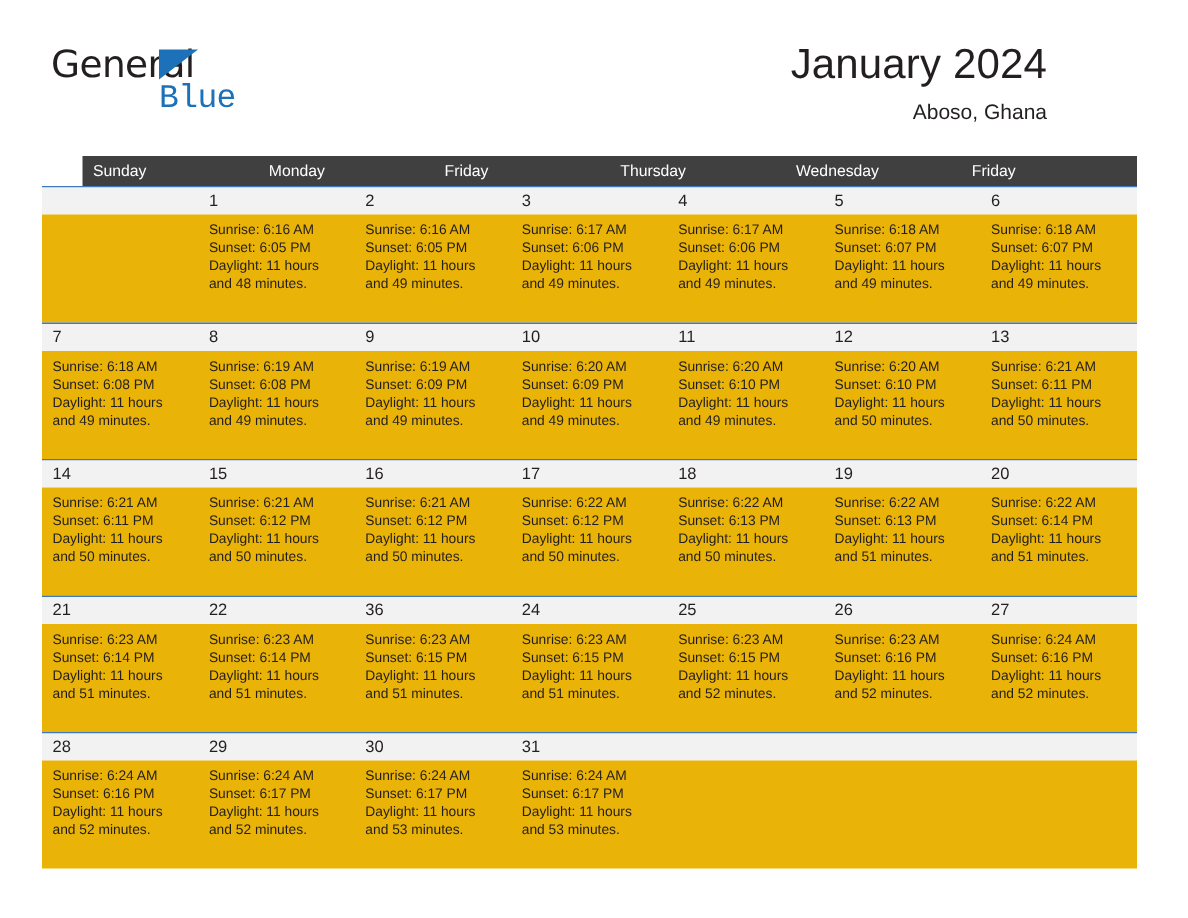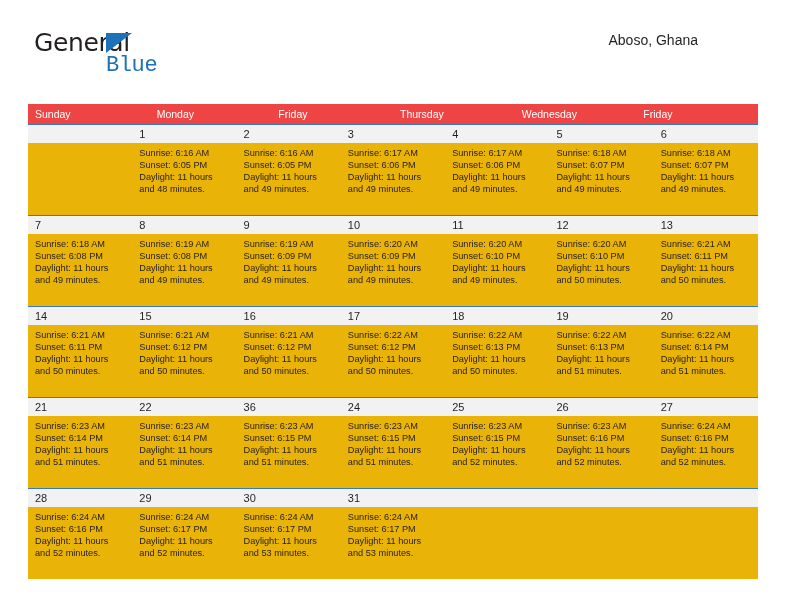--- a/index.html
+++ b/index.html
@@ -95,22 +95,23 @@
   
   .calendar {
     position: absolute;
     left: 28px;
     top: 104px;
     width: 730px;
   }
 
   .weekday-row {
     display: flex;
-    background: #ef4444;
+    background: #404040;
     height: 20px;
+    margin-left: 27px;
   }
   .weekday-cell {
     flex: 1 1 0;
     color: #ffffff;
     font-size: 10.5px;
     line-height: 20px;
     padding-left: 7px;
     box-sizing: border-box;
     font-family: "Liberation Sans", sans-serif;
     white-space: nowrap;
@@ -164,20 +165,21 @@
 
   <div class="top-bar">
 
     <div class="logo">
       <span class="logo-general">General</span>
       <span class="logo-tri"></span>
       <span class="logo-blue">Blue</span>
     </div>
 
     <div class="title-block">
+      <div class="cal-title">January 2024</div>
       <div class="cal-subtitle">Aboso, Ghana</div>
     </div>
 
   </div>
 
   <div class="calendar">
 
     <div class="weekday-row">
       <div class="weekday-cell">Sunday</div>
       <div class="weekday-cell">Monday</div>

